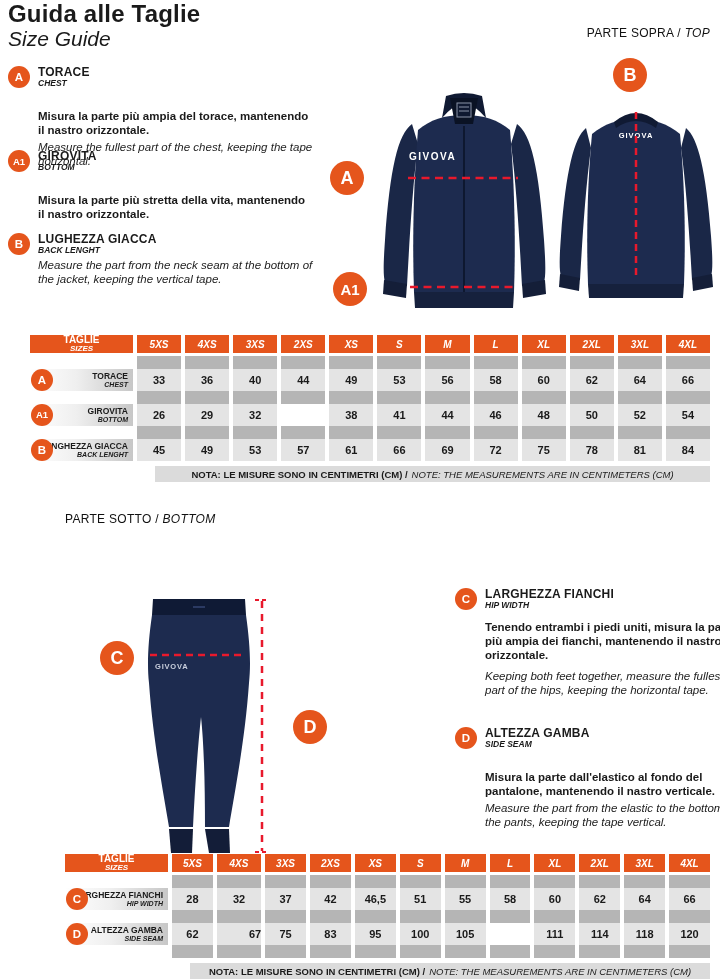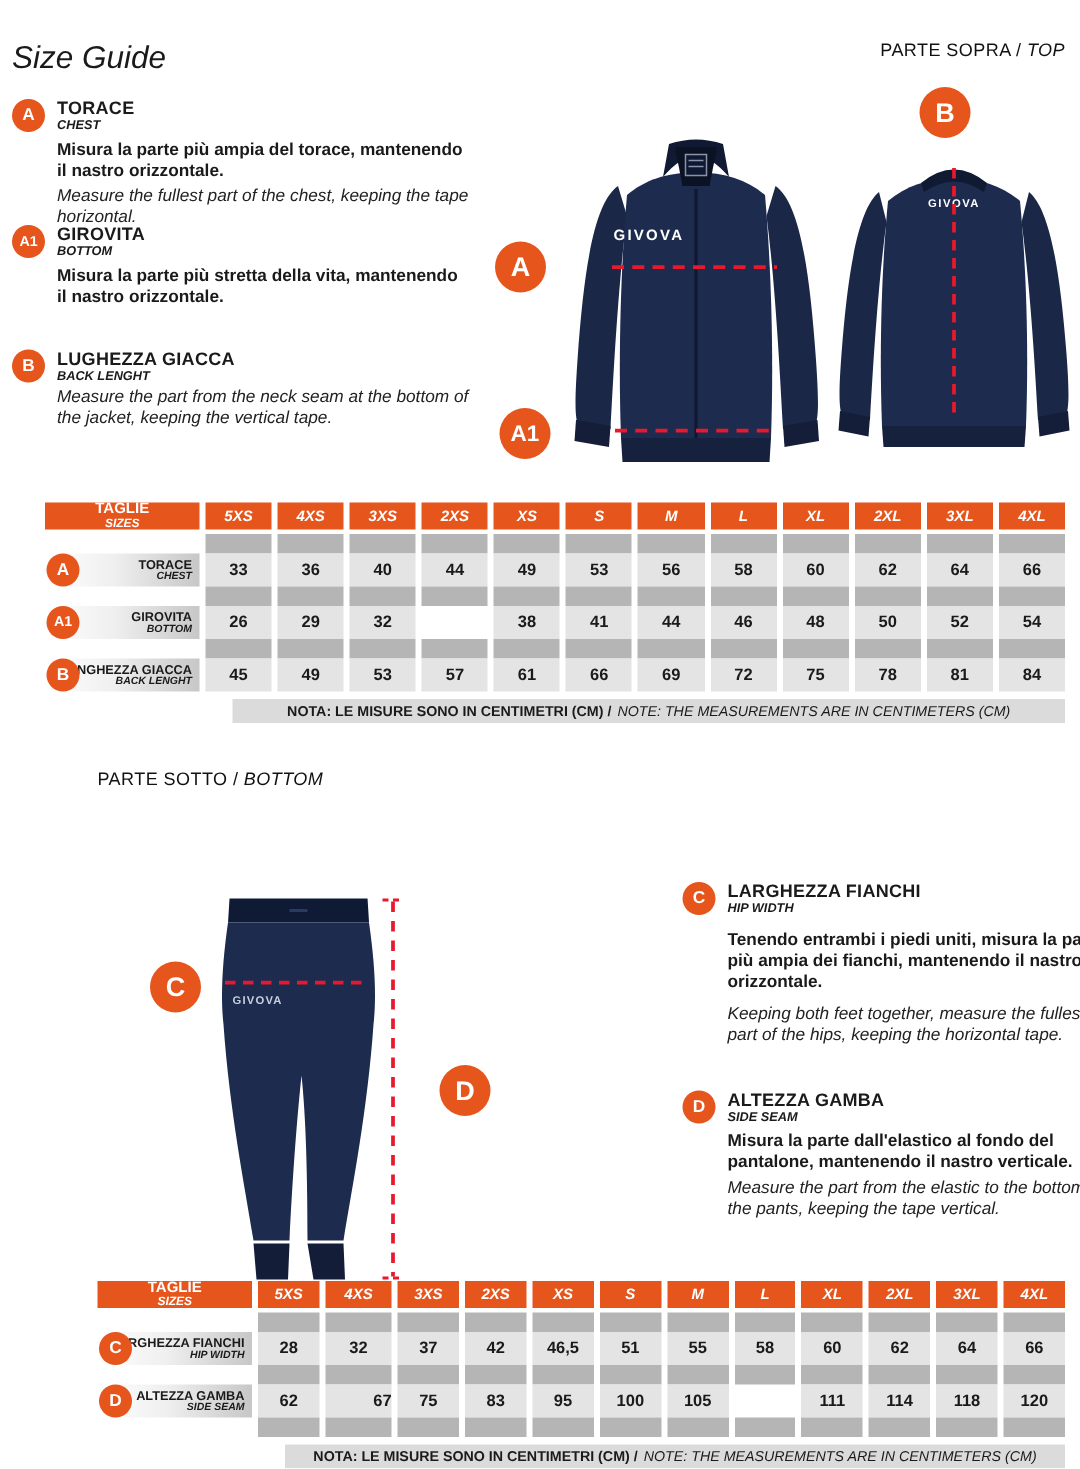--- a/index.html
+++ b/index.html
@@ -11,21 +11,21 @@
   .title-it{position:absolute;left:8px;top:0px;font-size:24px;font-weight:bold;letter-spacing:.2px;}
   .title-en{position:absolute;left:8px;top:27px;font-size:21px;font-style:italic;}
   .section-label{position:absolute;font-size:12px;letter-spacing:.3px;color:#111;white-space:nowrap;}
   .section-label .it{font-style:italic;}
 
   
   .instr{position:absolute;display:flex;gap:8px;}
   .instr .txt{width:276px;}
   .instr .ttl{font-size:12px;font-weight:bold;line-height:1.05;letter-spacing:.2px;}
   .instr .sub{font-size:8.5px;font-weight:bold;font-style:italic;line-height:1.1;}
-  .instr .it-body{font-size:11.5px;font-weight:bold;margin-top:5px;line-height:1.22;}
+  .instr .it-body{font-size:11.5px;font-weight:bold;margin-top:21px;line-height:1.22;}
   .instr .en-body{font-size:11.5px;font-style:italic;margin-top:3px;line-height:1.22;color:#222;}
 
   
   .marker{background:#E5551C;color:#fff;border-radius:50%;display:flex;align-items:center;
           justify-content:center;font-weight:bold;flex:0 0 auto;}
   .marker.small{width:22px;height:22px;font-size:11.5px;}
   .marker.img{position:absolute;width:34px;height:34px;font-size:18px;}
   .marker.img.a1{font-size:15px;}
 
   
@@ -50,20 +50,21 @@
   .note .nb{font-weight:bold;}
   .note .ni{font-style:italic;margin-left:4px;}
 
   svg text{font-family:"Liberation Sans",sans-serif;}
 </style>
 </head>
 <body>
 
 <div class="page">
 
+  <div class="title-it">Guida alle Taglie</div>
   <div class="title-en">Size Guide</div>
 
   <div class="section-label" style="right:10px;top:26px;">
     <span>PARTE SOPRA /</span>
     <span class="it">TOP</span>
   </div>
   <div class="section-label" style="left:65px;top:512px;">
     <span>PARTE SOTTO /</span>
     <span class="it">BOTTOM</span>
   </div>

